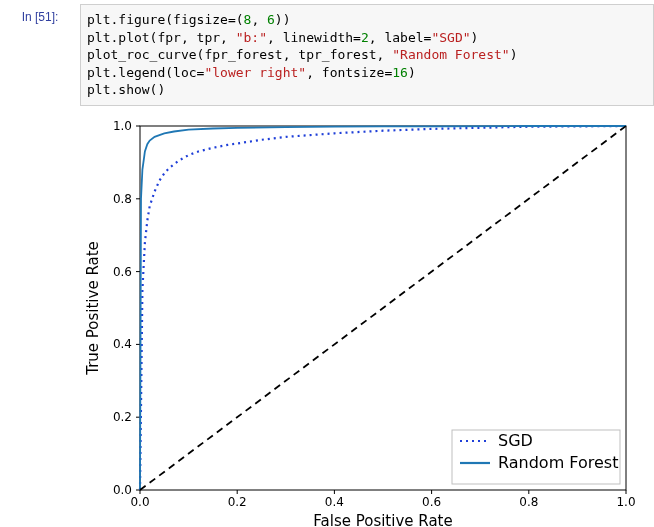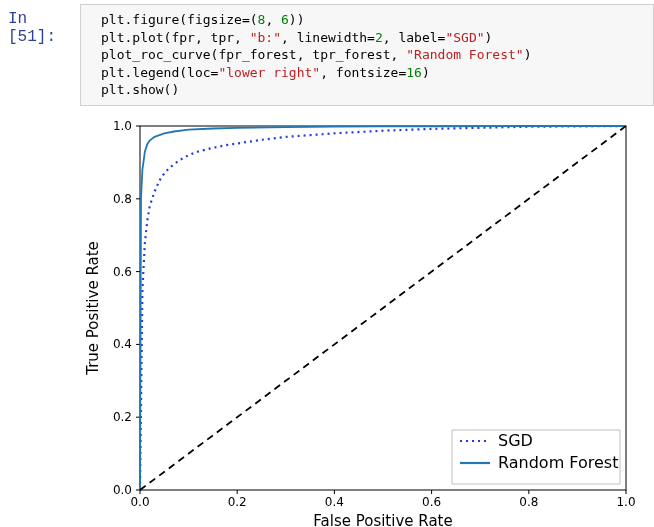--- a/index.html
+++ b/index.html
@@ -12,31 +12,31 @@
     width: 654px;
   }
   .cell {
     display: flex;
     align-items: flex-start;
     padding: 4px 0 0 0;
   }
   .prompt {
     width: 80px;
     padding: 6px 8px 0 8px;
-    text-align: left;
+    text-align: center;
     color: #303F9F;
-    font-family: Liberation Mono, monospace;
-    font-size: 16px;
+    font-family: Liberation Sans, sans-serif;
+    font-size: 12px;
     flex-shrink: 0;
   }
   .code-area {
     flex: 1;
     background: #f7f7f7;
     border: 1px solid #cfcfcf;
-    padding: 6px 20px;
+    padding: 6px 6px;
     font-family: "SimSun", "DejaVu Sans Mono", monospace;
     font-size: 13px;
     line-height: 1.35;
     white-space: pre;
     overflow: hidden;
   }
   .c-str { color: #BA2121; }
   .c-num { color: #008000; }
   .output-area {
     margin-left: 80px;

